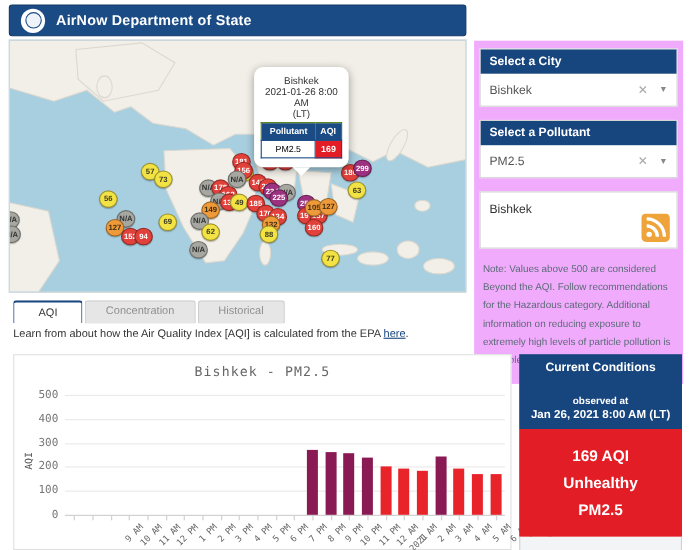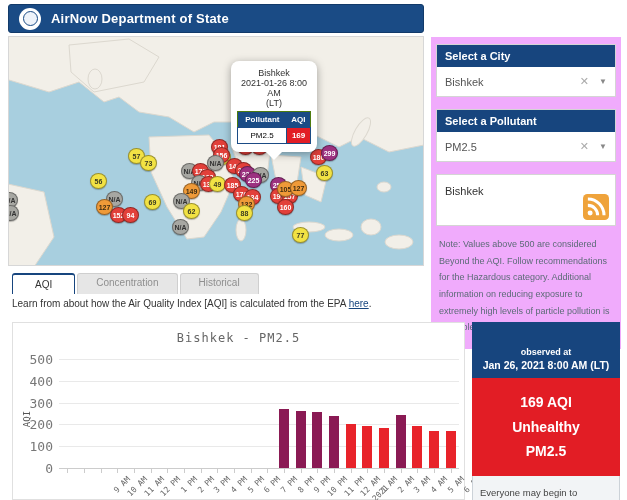--- a/index.html
+++ b/index.html
@@ -75,21 +75,21 @@
   .note a { color:#17457e; font-weight:bold; text-decoration:underline; }
 
   
   .chart { position:absolute; left:12px; top:322px; width:453px; height:178px;
     background:#fff; border:1px solid #e0e0e0;
     font-family:"DejaVu Sans Mono", monospace; }
   .c-title { text-align:center; margin-top:8px; font-size:12px; color:#666;
     letter-spacing:1px; }
   .plot { position:absolute; left:46px; top:36px; width:400px; height:109px; }
   .gridline { position:absolute; left:0; width:100%; height:1px; background:#e9e9e9; }
-  .ytick { position:absolute; right:406px; font-size:13px; color:#777;
+  .ytick { position:absolute; right:406px; font-size:10px; color:#777;
     transform:translateY(-50%); white-space:nowrap; }
   .ylab { position:absolute; left:-40px; top:50%; transform:rotate(-90deg);
     font-size:9px; color:#555; }
   .axis { position:absolute; left:0; bottom:-1px; width:100%; height:1px; background:#ccc; }
   .bar { position:absolute; bottom:0; width:10px; cursor:pointer; }
   .xtickmark { position:absolute; bottom:-5px; width:1px; height:4px; background:#ccc; }
   .xlab { position:absolute; top:115px; font-size:8px; color:#666;
     transform:translate(-100%,0) rotate(-45deg); transform-origin:100% 0;
     white-space:pre; text-align:right; line-height:1.5; }
 
@@ -319,20 +319,21 @@
         <div class="xlab" style="left: 433px; top: 115px;">7 AM</div>
         <div class="bar" style="left: 370px; height: 36.624px; background: rgb(232, 35, 42);"></div>
         <div class="xtickmark" style="left: 391.667px;"></div>
         <div class="xlab" style="left: 449.667px; top: 115px;">8 AM</div>
         <div class="bar" style="left: 386.667px; height: 36.842px; background: rgb(232, 35, 42);"></div>
       </div>
   </div>
 
   <div class="cc">
     <div class="cc-hdr">
+      <div class="cc-t1">Current Conditions</div>
       <div class="cc-t2">observed at</div>
       <div class="cc-t3">Jan 26, 2021 8:00 AM (LT)</div>
     </div>
     <div class="cc-aqi">
       <div>169 AQI</div>
       <div>Unhealthy</div>
       <div>PM2.5</div>
     </div>
     <div class="cc-health">
       <div class="cc-hm">Everyone may begin to experience health effects when AQI values are between 151 and 200. Members of sensitive groups may experience more serious health effects.</div>

